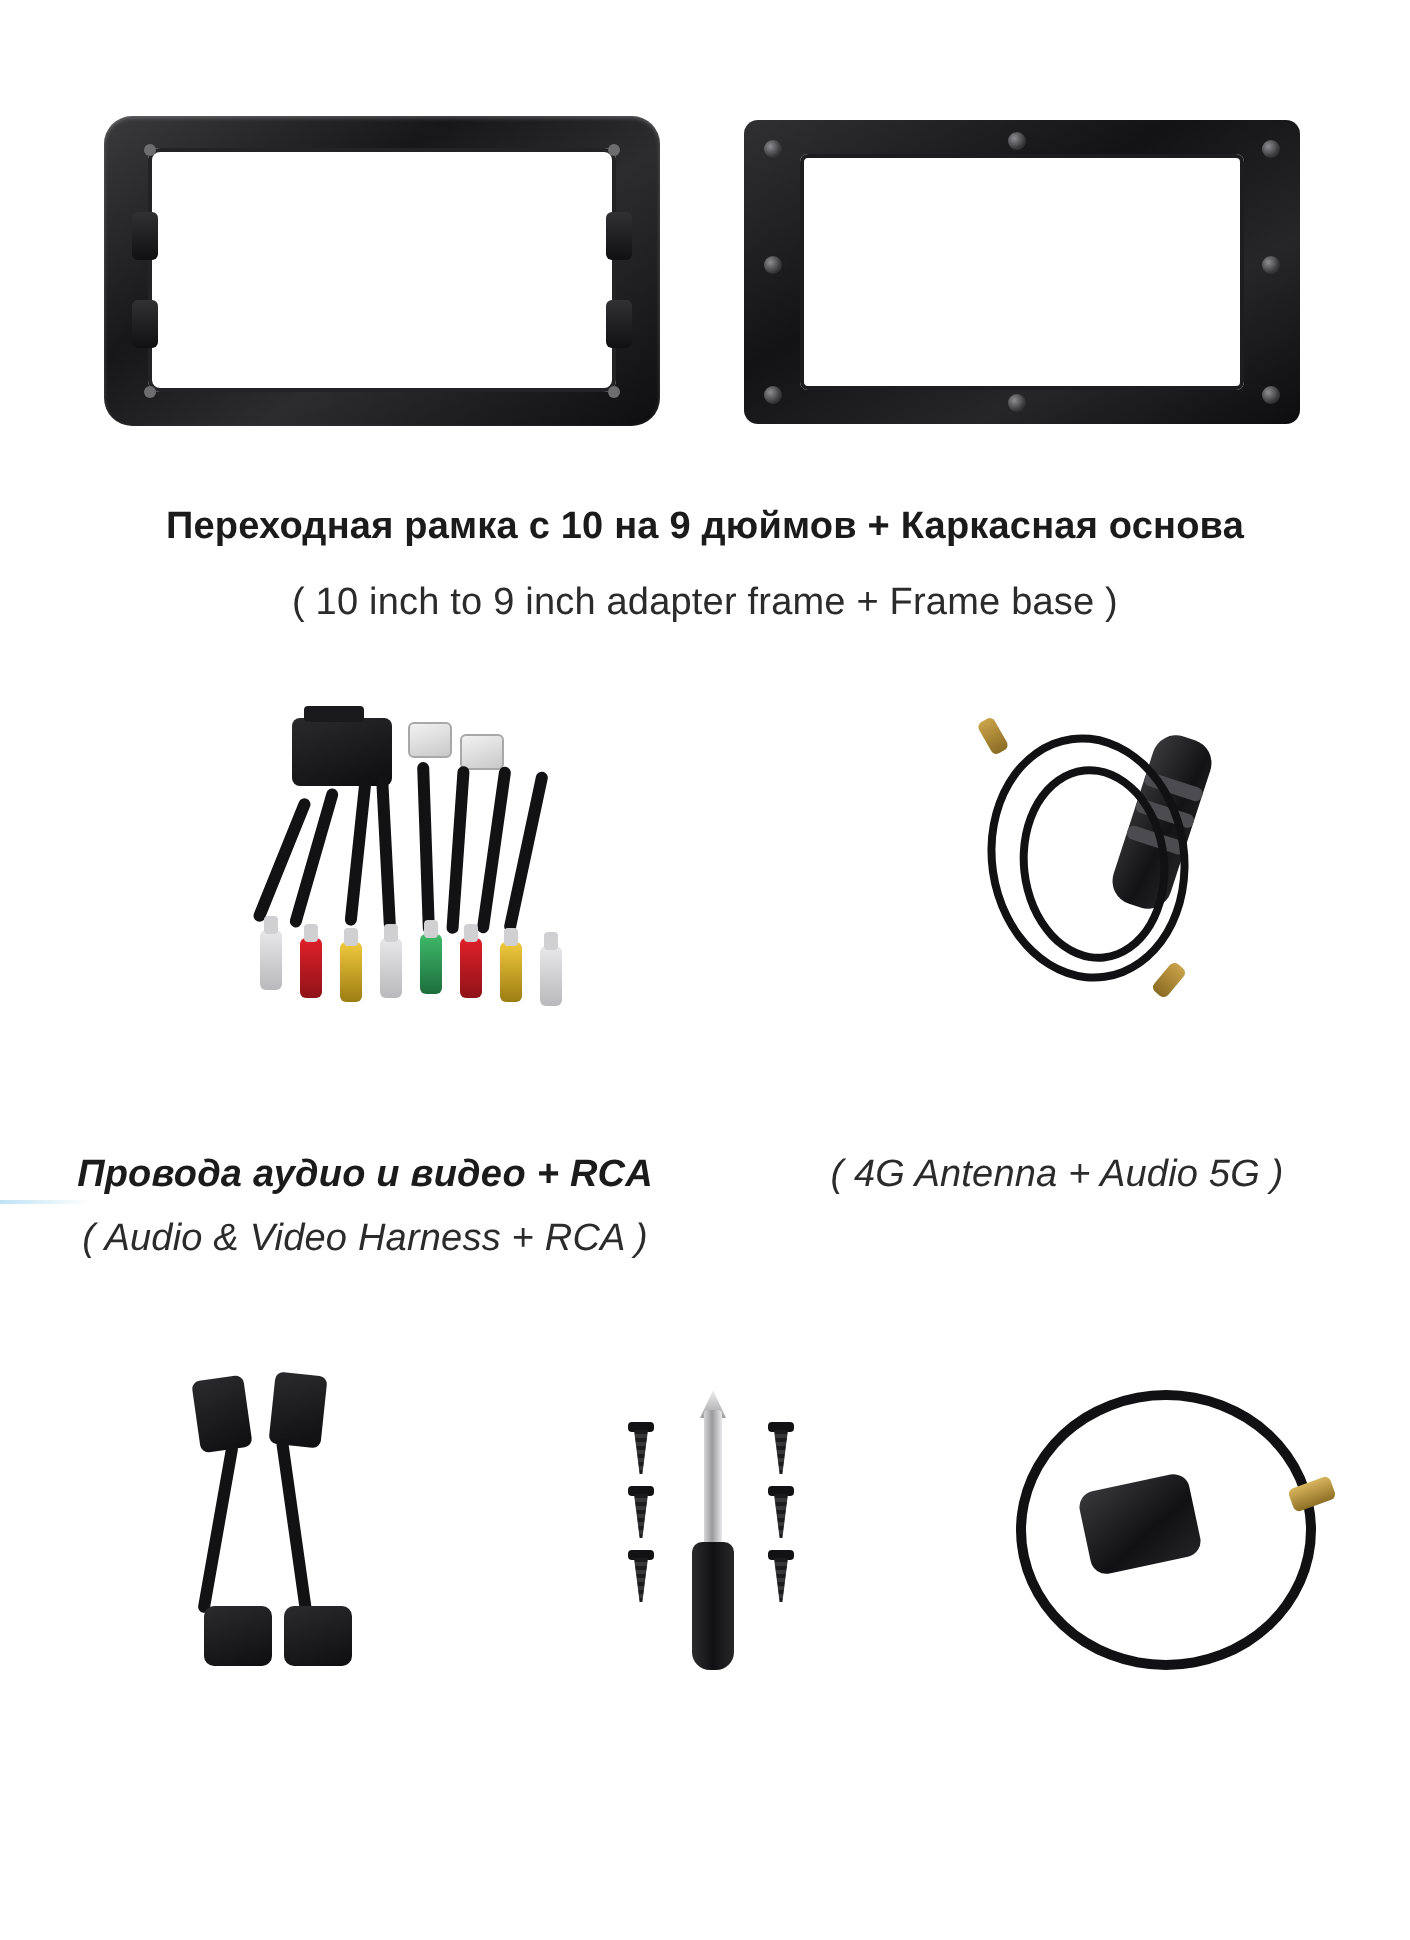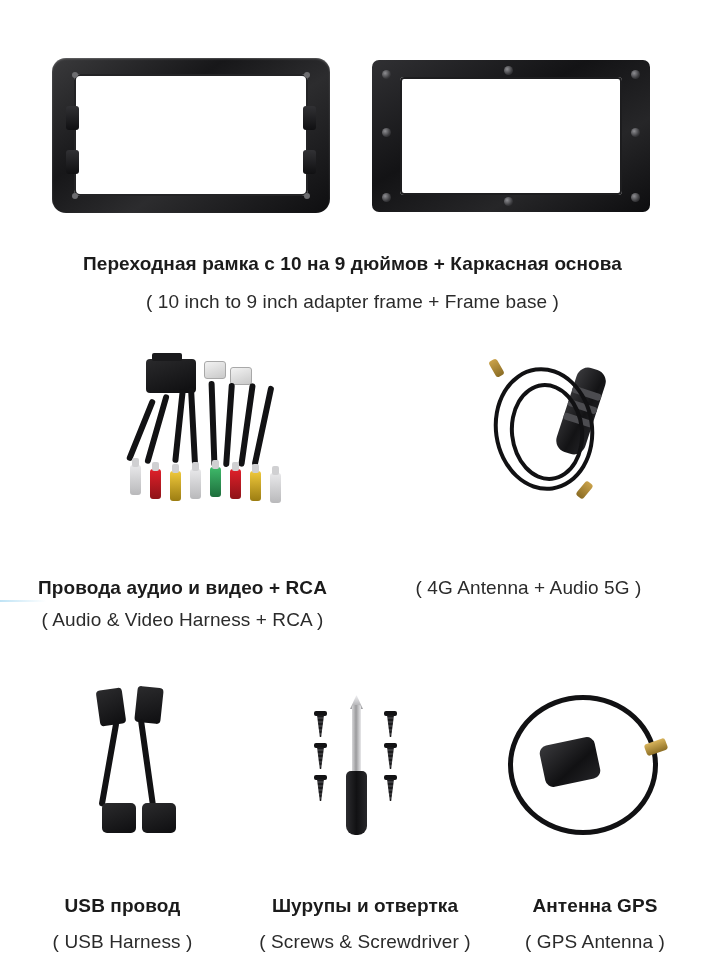--- a/index.html
+++ b/index.html
@@ -274,21 +274,21 @@
   }
   .gps-plug {
     position: absolute;
     right: 6px; top: 56px;
     width: 22px; height: 12px;
     background: linear-gradient(180deg,#d8b45c,#8d6f26);
     border-radius: 3px;
     transform: rotate(-20deg);
   }
 
-  .cap-group { margin-top: 10px; }
+  .cap-group { margin-top: 10px; font-style: italic; }
   .cap-row {
     display: flex;
     justify-content: center;
     align-items: baseline;
   }
   .cap-col {
     text-align: center;
   }
   .blue-tick {
     position: absolute;
@@ -443,32 +443,16 @@
           </span>
       </div>
 
       <div class="gps">
         <span class="gps-ring"></span>
         <span class="gps-box"></span>
         <span class="gps-plug"></span>
       </div>
     </div>
 
-    <div class="cap-group">
-      <div class="cap-row">
-        <div class="cap-col" style="width:240px;">
-          <div class="caption-ru">USB провод</div>
-          <div class="caption-en" style="margin-top:14px;">( USB Harness )</div>
-        </div>
-        <div class="cap-col" style="width:245px;">
-          <div class="caption-ru">Шурупы и отвертка</div>
-          <div class="caption-en" style="margin-top:14px;">( Screws &amp; Screwdriver )</div>
-        </div>
-        <div class="cap-col" style="width:215px;">
-          <div class="caption-ru">Антенна GPS</div>
-          <div class="caption-en" style="margin-top:14px;">( GPS Antenna )</div>
-        </div>
-      </div>
-    </div>
   </div>
 
   <span class="blue-tick" style="top:570px;"></span>
 </div>
 
 </body></html>

